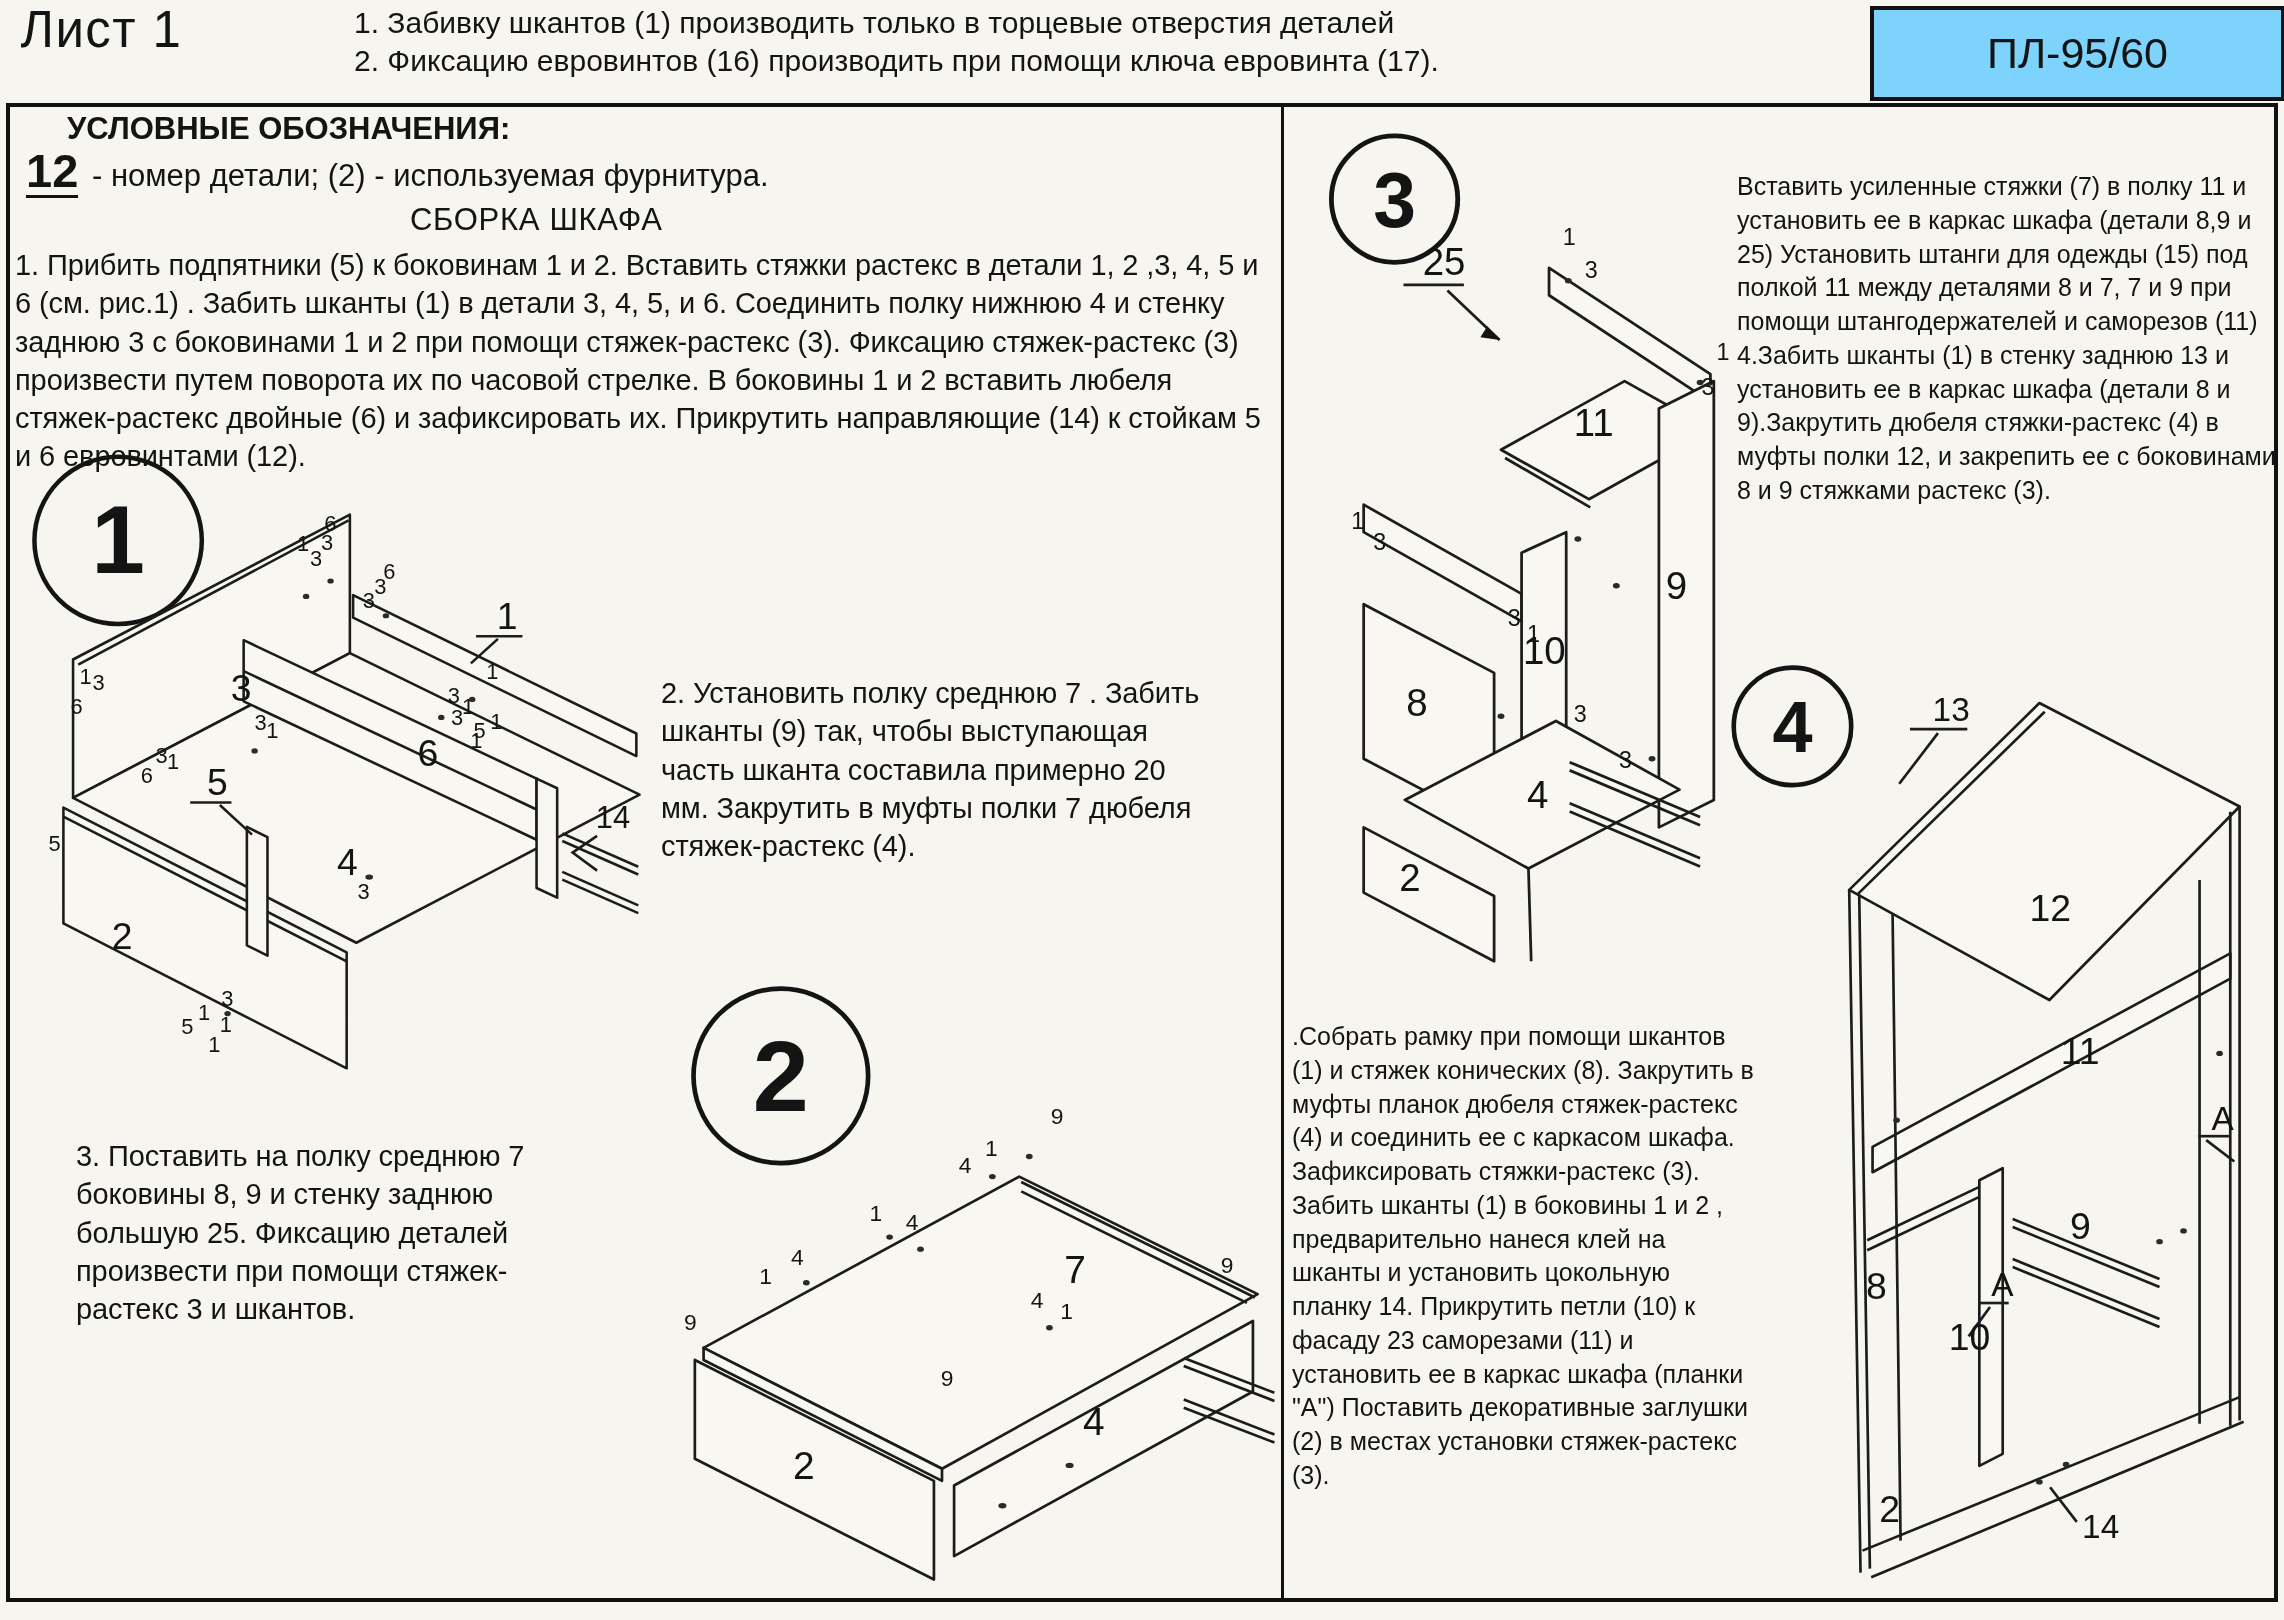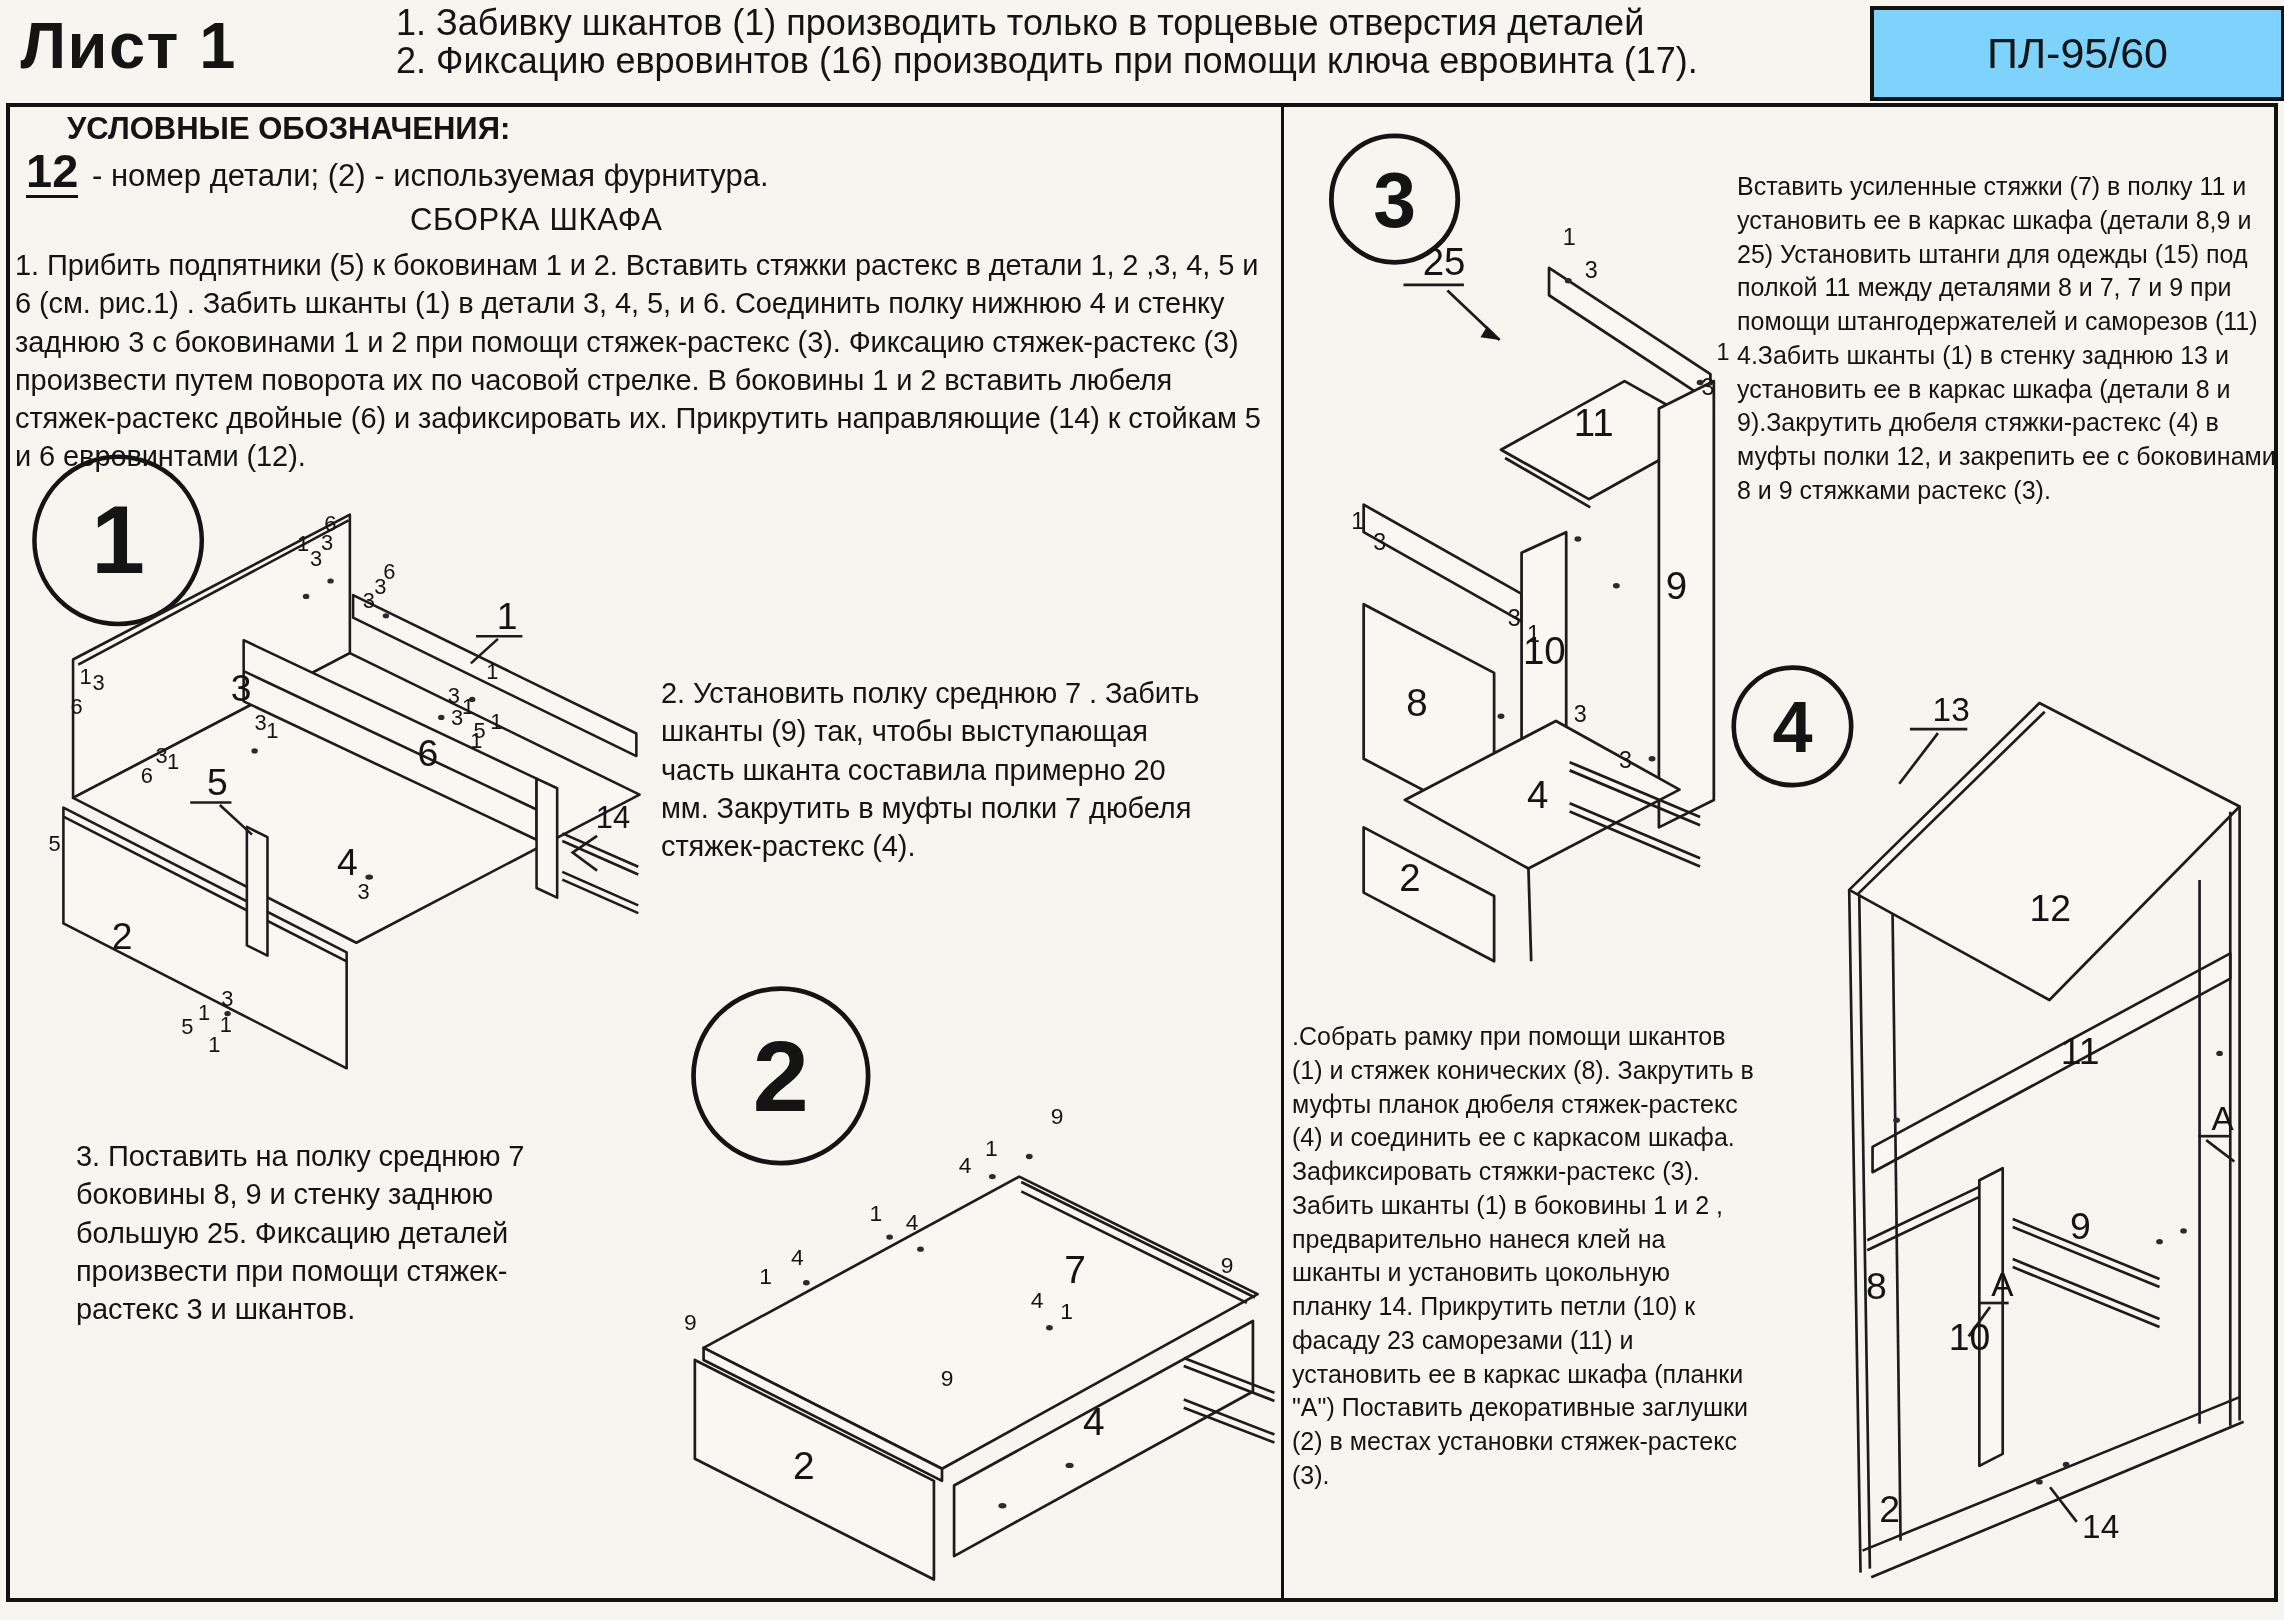--- a/index.html
+++ b/index.html
@@ -1,20 +1,20 @@
 <!DOCTYPE html>
 <html style="font-size:11px"><head>
 <meta charset="utf-8">
 <style>
   html,body{margin:0;padding:0;background:#e8e7e2;}
   .page{position:relative;width:2284px;height:1620px;background:#f6f5f0;
         font-family:"Liberation Sans",sans-serif;color:#141414;overflow:hidden;}
   .abs{position:absolute;}
-  .sheet-label{left:20.6px;top:8px;font-size:65px;font-weight:bold;letter-spacing:1.4px;}
-  .notes{left:354px;top:4.1px;font-size:36px;line-height:38px;font-weight:500;margin-left:42px;}
+  .sheet-label{left:20.6px;top:0px;font-size:51px;font-weight:normal;letter-spacing:1.4px;}
+  .notes{left:354px;top:4.1px;font-size:30px;line-height:38px;font-weight:500;}
   .code-box{left:1870px;top:5.5px;width:407px;height:87px;border:4.1px solid #111;
             display:flex;align-items:center;justify-content:center;font-size:43px;background:#7dd3fc;}
   .frame{left:5.5px;top:103px;width:2272px;height:1499px;border:4.8px solid #111;box-sizing:border-box;}
   .vdiv{left:1281px;top:103px;width:3.4px;height:1499px;background:#111;}
   .legend-title{left:67px;top:111px;font-size:31px;font-weight:bold;}
   .legend-line{left:26px;top:147px;display:flex;align-items:flex-start;}
   .legend-num{font-size:47px;font-weight:bold;line-height:1;border-bottom:3.4px solid #111;padding-bottom:1.4px;}
   .legend-rest{font-size:31px;font-weight:normal;margin-left:13.7px;padding-top:11px;}
   .section-title{left:410px;top:202px;font-size:31px;letter-spacing:0.7px;}
   .body-text{font-size:29px;line-height:1.32;letter-spacing:-0.1px;}

